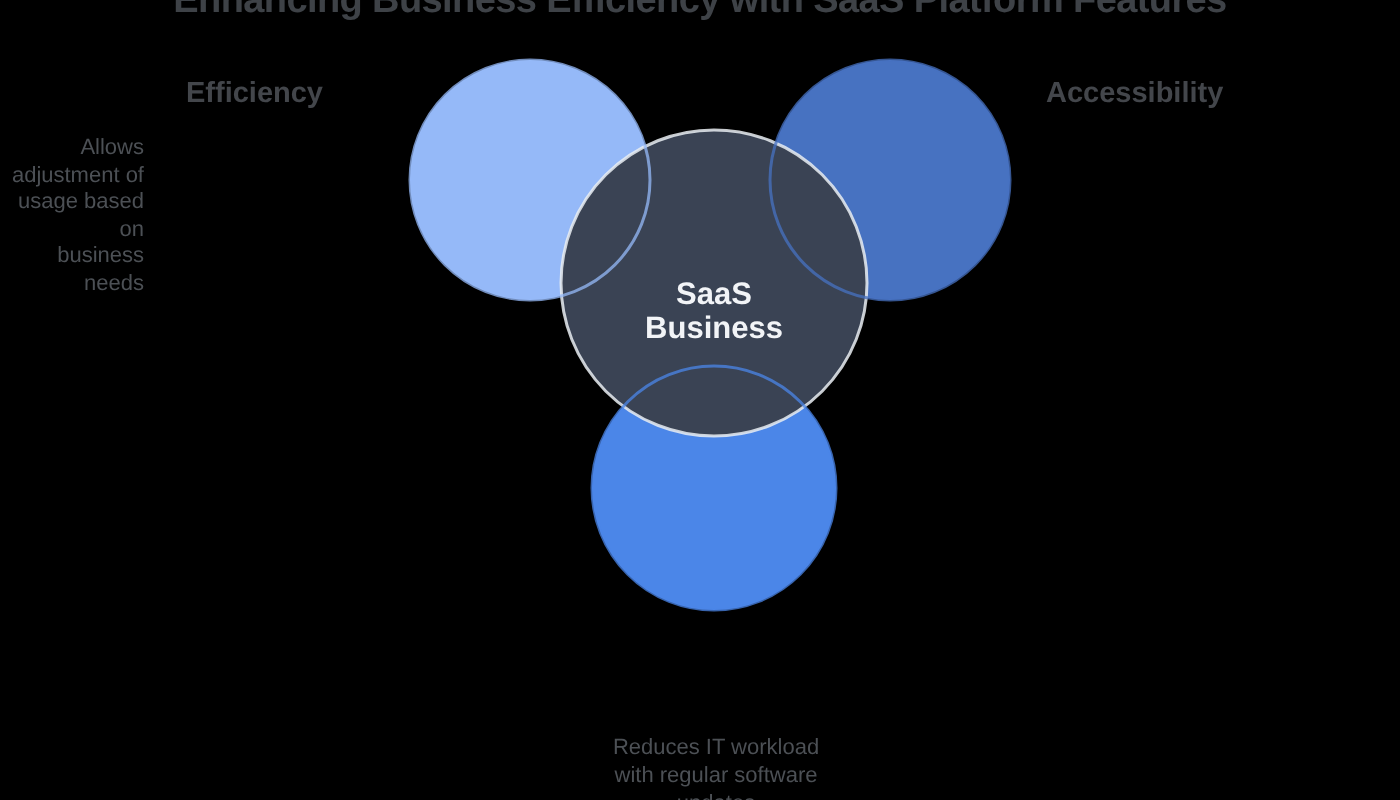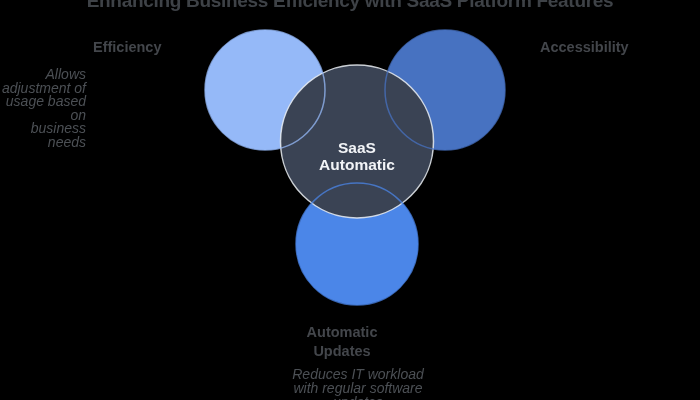--- a/index.html
+++ b/index.html
@@ -2,48 +2,47 @@
 <html><head>
 <meta charset="utf-8">
 <style>
   html, body { margin: 0; padding: 0; }
   body {
     width: 700px; height: 400px;
     background: #000000;
     overflow: hidden;
     font-family: "Liberation Sans", sans-serif;
   }
-  .canvas { position: relative; width: 584px; height: 400px; background: #000000; padding-left: 14px; }
+  .canvas { position: relative; width: 584px; height: 400px; background: #000000; }
   .diagram-svg { position: absolute; left: 0; top: 0; }
 
   .title {
     position: absolute; left: 0; top: -10px; width: 700px;
     text-align: center;
     font-size: 19px; font-weight: bold; letter-spacing: -0.3px;
     color: #3E4247;
     white-space: nowrap;
   }
   .heading {
     position: absolute;
     font-size: 14.5px; font-weight: bold;
     color: #43464B;
     white-space: pre-line;
     line-height: 19px;
   }
   .body-text {
     position: absolute;
-    font-size: 14px; font-weight: 500;
+    font-size: 11px; font-weight: 500;
     color: #4C5055;
     white-space: pre-line;
     line-height: 13.5px;
-    font-style: italic;
   }
   .heading-scalability { left: 93px; top: 38px; }
   .body-scalability   { right: 512px; top: 68px; text-align: right; }
-  .heading-accessibility { left: 523px; top: 38px; margin-left: 17px; }
+  .heading-accessibility { left: 523px; top: 38px; }
   .body-accessibility    { left: 523px; top: 68px; text-align: left; }
   .heading-updates { left: 242px; width: 200px; top: 323px; text-align: center; }
   .body-updates    { left: 248px; width: 220px; top: 367px; text-align: center; line-height: 14px; }
 
   .center-label {
     position: absolute; left: 277px; top: 139px; width: 160px;
     text-align: center;
     font-size: 15.5px; font-weight: bold;
     line-height: 17px;
     color: #F2F4F7;
@@ -70,22 +69,20 @@
 
   <div class="title">Enhancing Business Efficiency with SaaS Platform Features</div>
 
   <div class="heading heading-scalability">Efficiency</div>
   <div class="body-text body-scalability">Allows adjustment of
 usage based on
 business needs</div>
 
   <div class="heading heading-accessibility">Accessibility</div>
 
-  <div class="heading heading-updates">Automatic
-Updates</div>
   <div class="body-text body-updates">Reduces IT workload
 with regular software
 updates</div>
 
   <div class="center-label">SaaS
-Automatic</div>
+Business</div>
 
 </div>
 
 </body></html>

